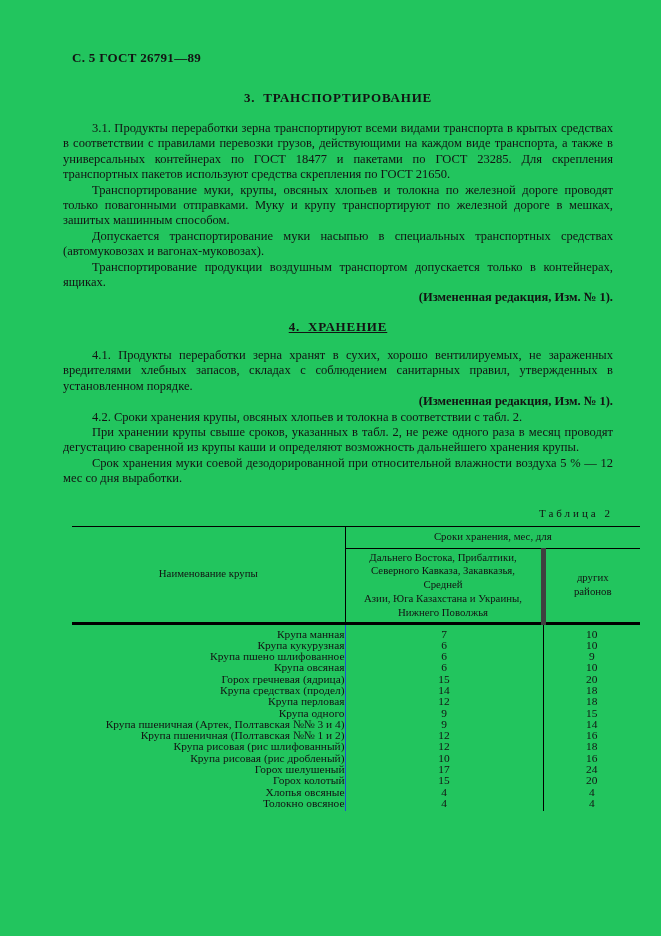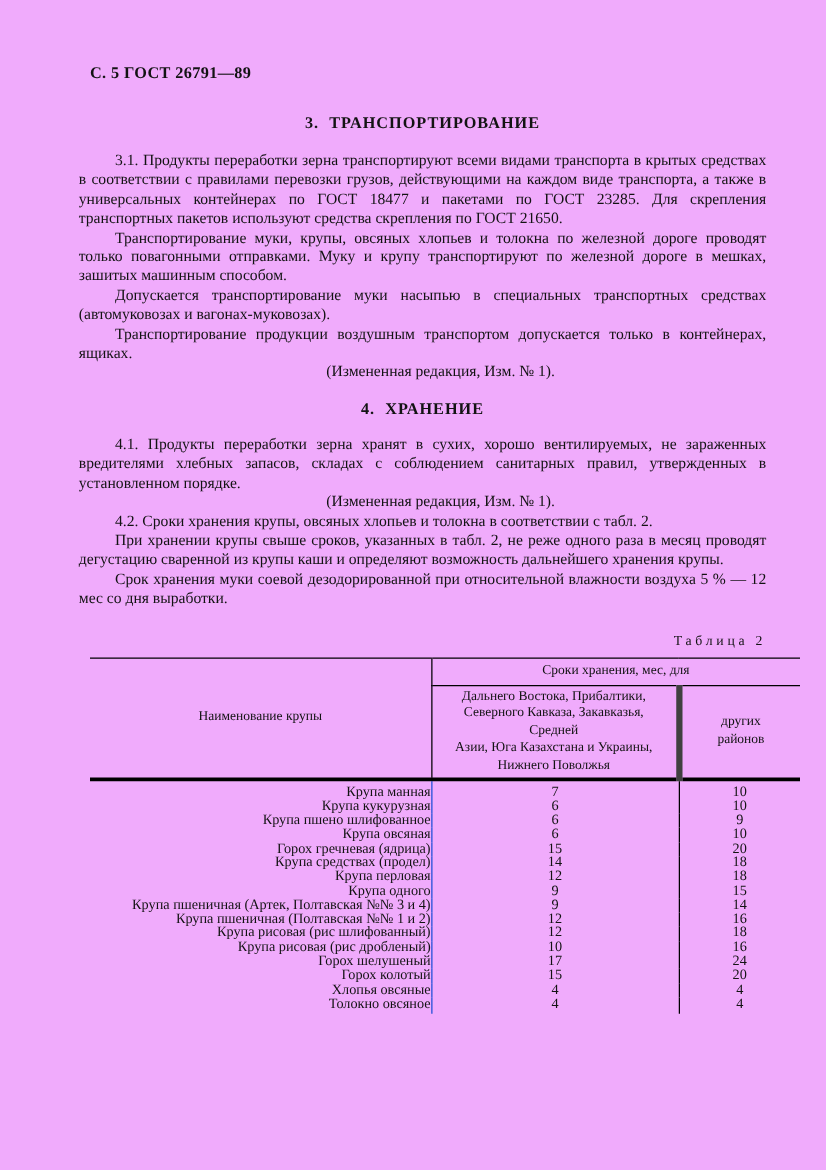--- a/index.html
+++ b/index.html
@@ -1,48 +1,48 @@
 <!DOCTYPE html>
 <html><head>
 <meta charset="utf-8">
 <style>
   html,body { margin:0; padding:0; background:#ffffff; }
   .page {
     position:relative;
     width:661px; height:936px;
-    background:#f0abfc;
+    background:#22c55e;
     box-sizing:border-box;
     padding:50px 48px 0 63px;
     font-family:"Liberation Serif", serif;
     color:#131313;
     overflow:hidden;
   }
   .doc-header {
     font-weight:bold;
     font-size:13px;
     margin:0 0 0 9px;
     letter-spacing:0.3px;
   }
   .section-title {
     text-align:center;
     font-weight:bold;
     font-size:13px;
     letter-spacing:0.8px;
     word-spacing:4px;
     margin:24px 0 15px 0;
   }
-  .section-title.s4 { margin:13px 0 13px 0; }
+  .section-title.s4 { margin:13px 0 13px 0;text-decoration:underline; }
   p.body {
     margin:0;
     font-size:12.5px;
     line-height:15.4px;
     text-align:justify;
     text-indent:29px;
   }
-  p.body.bold { font-weight:normal; text-align:center; }
+  p.body.bold { font-weight:bold; text-align:right; }
   .table-block { width:568px; margin-left:9px; }
   .table-label {
     font-size:11px;
     letter-spacing:3px;
     text-align:right;
     padding-right:27px;
     margin:20px 0 7px 0;
   }
   table.gost {
     border-collapse:collapse;

